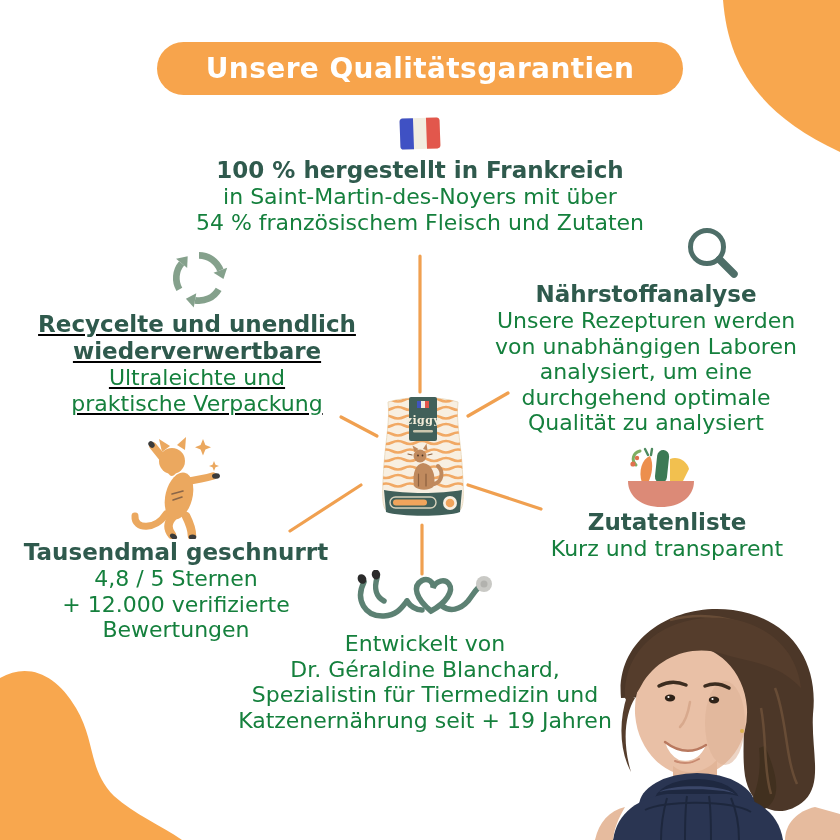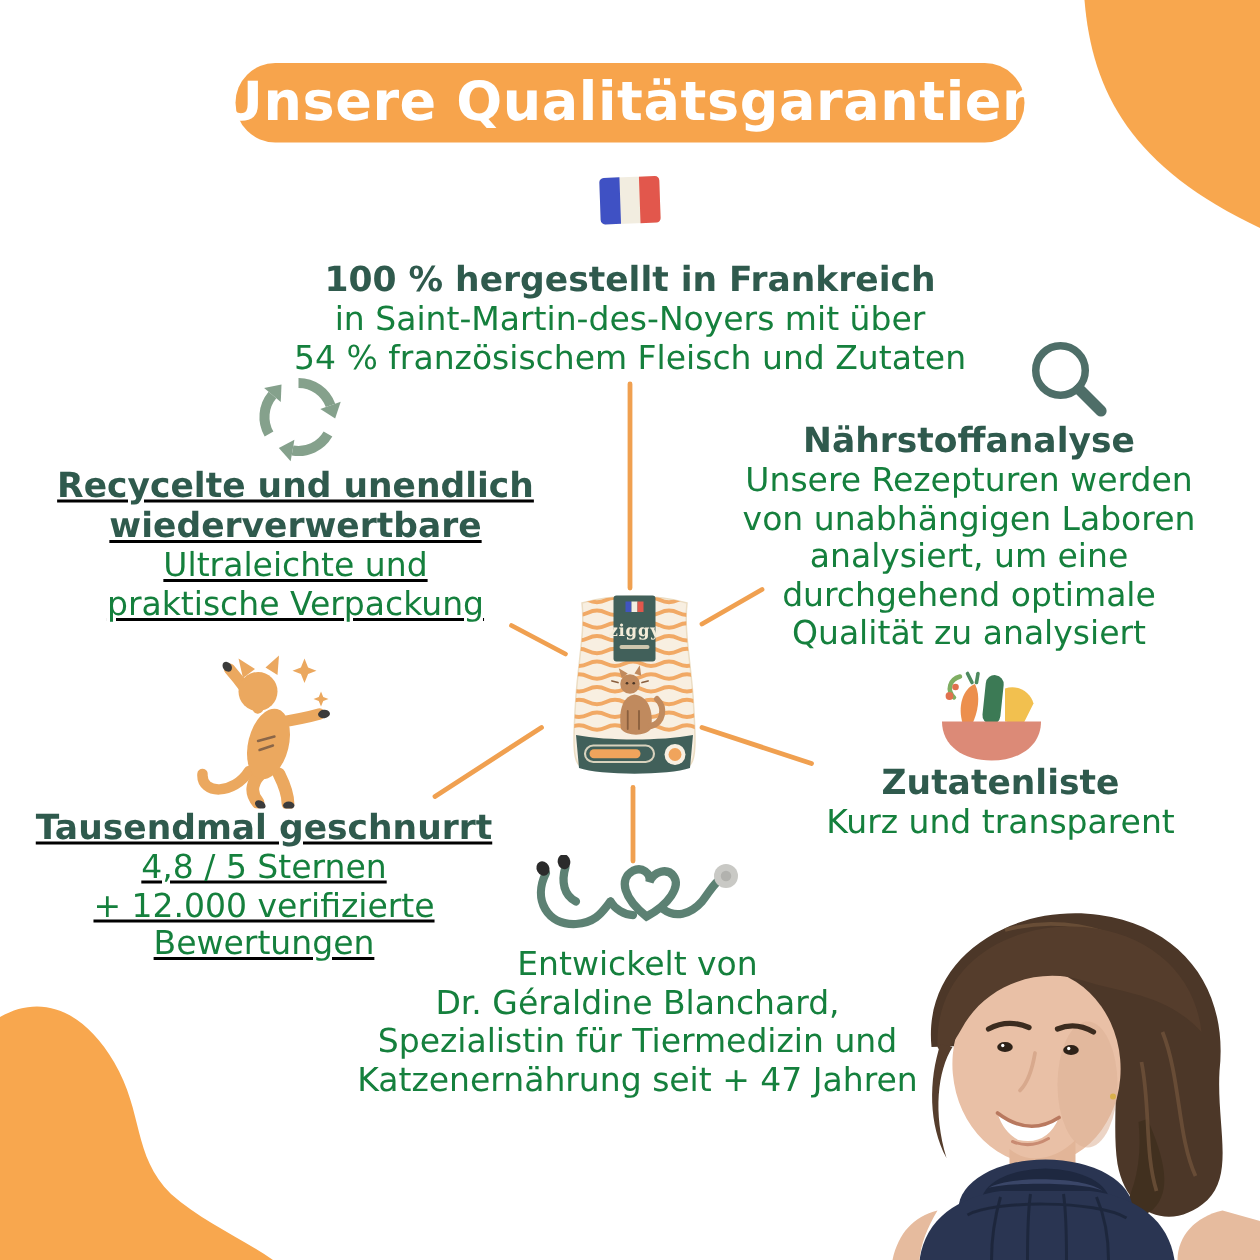--- a/index.html
+++ b/index.html
@@ -10,33 +10,33 @@
   .abs { position:absolute; }
   svg { display:block; }
 
   
   .banner {
     position:absolute; left:157px; top:42px; width:526px; height:53px;
     background:#f7a44c; border-radius:27px;
     display:flex; align-items:center; justify-content:center;
   }
   .banner-label {
-    color:#ffffff; font-weight:bold; font-size:36px; letter-spacing:0.4px;
+    color:#ffffff; font-weight:bold; font-size:28px; letter-spacing:0.4px;
     white-space:nowrap;
   }
 
   
   .feature { position:absolute; text-align:center; }
   .f-title { font-weight:bold; color:#2f5a4d; font-size:23px; line-height:27px; white-space:nowrap; }
   .f-line  { color:#15803d; font-size:22px; line-height:25.5px; white-space:nowrap; }
 
-  #f-france      { left:140px; top:157px; width:560px;margin-top:17px; }
+  #f-france      { left:140px; top:157px; width:560px; }
   #f-analysis    { left:478px; top:281px; width:336px; }
   #f-recycling   { left:20px;  top:311px; width:354px;text-decoration:underline; }
-  #f-reviews     { left:15px;  top:539px; width:322px;text-decoration:underline; }
+  #f-reviews     { left:15px;  top:539px; width:322px; }
   #f-ingredients { left:535px; top:509px; width:264px; }
   #f-recipes     { left:205px; top:631px; width:440px; }
 
   .icon-abs { position:absolute; }
   #flag-icon   { left:397px; top:113px; }
   #magnifier   { left:684px; top:224px; }
   #recycle     { left:166px; top:247px; }
   #cat         { left:122px; top:436px; }
   #bowl        { left:622px; top:447px; }
   #stetho      { left:352px; top:570px; }
@@ -193,21 +193,21 @@
     <ellipse cx="10" cy="9" rx="4.2" ry="5" fill="#2b2b2b" transform="rotate(-28 10 9)"></ellipse>
     <ellipse cx="24" cy="4.5" rx="4.2" ry="5" fill="#2b2b2b" transform="rotate(-10 24 4.5)"></ellipse>
     <circle cx="132" cy="14" r="8" fill="#c9c9c5"></circle>
     <circle cx="132" cy="14" r="3.5" fill="#b2b2ae"></circle>
   </svg>
 
   <div id="f-recipes" class="feature">
     <div class="f-line">Entwickelt von</div>
     <div class="f-line">Dr. Géraldine Blanchard,</div>
     <div class="f-line">Spezialistin für Tiermedizin und</div>
-    <div class="f-line">Katzenernährung seit + 47 Jahren</div>
+    <div class="f-line">Katzenernährung seit + 19 Jahren</div>
   </div>
 
   <svg id="package" class="abs" width="94" height="126" viewBox="0 0 94 126">
     <defs>
       <clipPath id="bagclip">
         <path d="M12,8 C32,2 62,2 82,8 C80,26 84,44 86,70 C88,100 88,112 84,116 C70,122 24,122 10,116 C6,112 6,100 8,70 C10,44 14,26 12,8 Z"></path>
       </clipPath>
     </defs>
     <path d="M12,8 C32,2 62,2 82,8 C80,26 84,44 86,70 C88,100 88,112 84,116 C70,122 24,122 10,116 C6,112 6,100 8,70 C10,44 14,26 12,8 Z" fill="#f8efe1" stroke="#ecddc3" stroke-width="1"></path>
     <g clip-path="url(#bagclip)" stroke="#f1a55e" stroke-width="2.6" fill="none" opacity="0.95">

